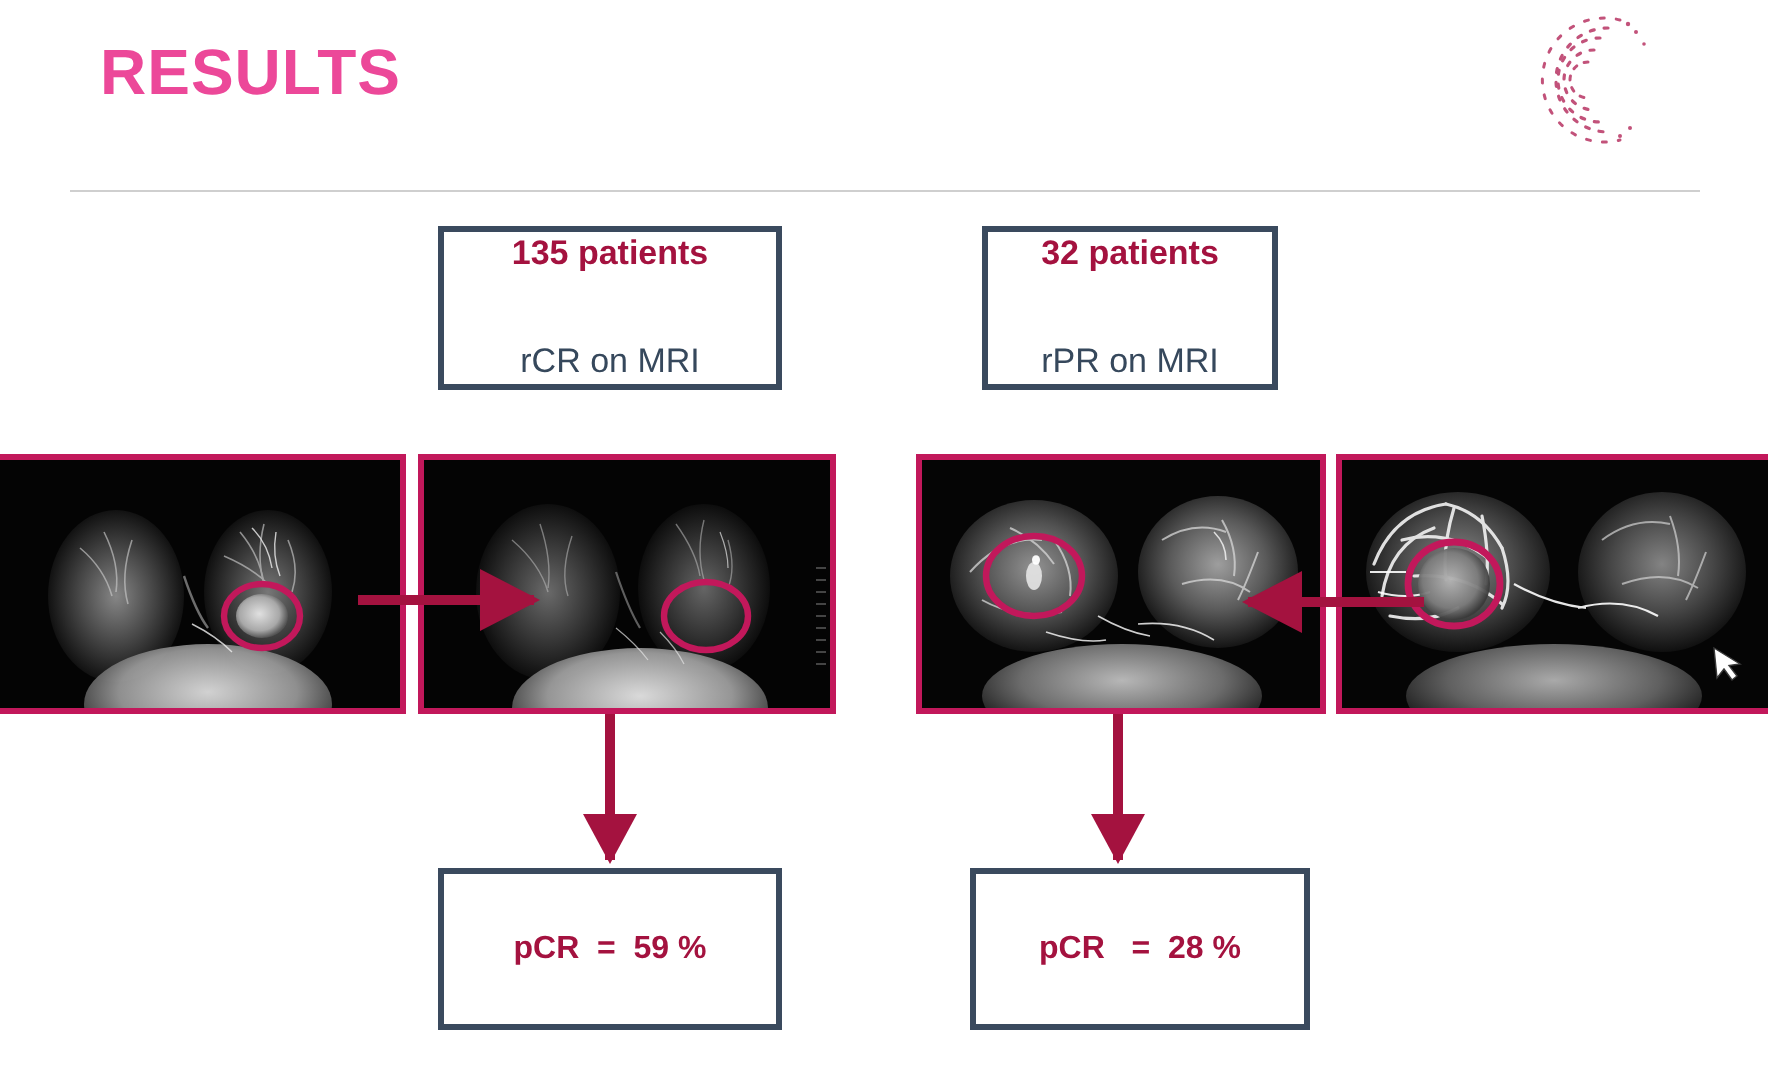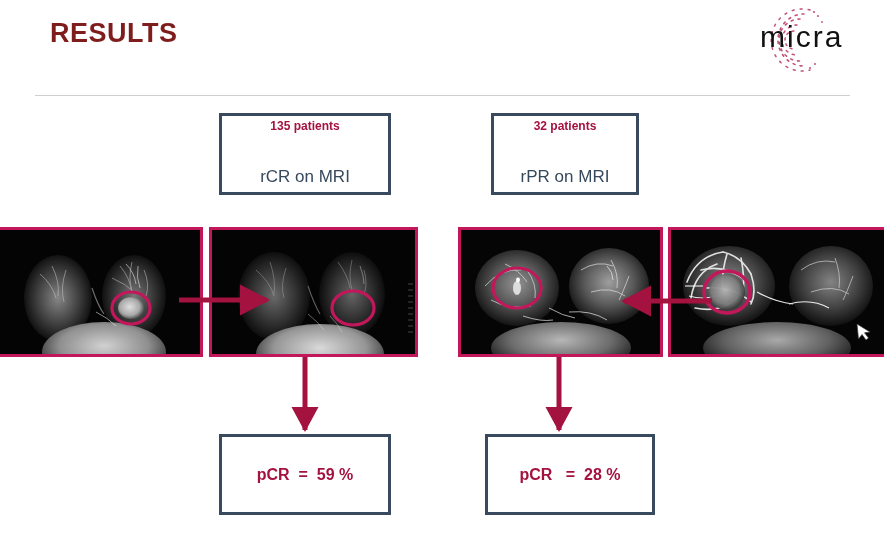--- a/index.html
+++ b/index.html
@@ -14,24 +14,24 @@
     overflow: hidden;
     font-family: "Liberation Sans", sans-serif;
     background: #ffffff;
   }
 
   
   #slide-title {
     position: absolute;
     left: 50px;
     top: 18px;
-    font-size: 27px;
+    font-size: 32px;
     font-weight: bold;
     letter-spacing: 0.5px;
-    color: #7f1d1d;
+    color: #ec4899;
     font-family: "Liberation Sans", sans-serif;
     text-align: center;
   }
 
   #header-divider {
     position: absolute;
     left: 35px;
     top: 95px;
     width: 815px;
     height: 1px;
@@ -64,21 +64,21 @@
     border: 3px solid #3A4A5E;
     background: #ffffff;
     box-sizing: border-box;
     display: flex;
     flex-direction: column;
     align-items: center;
     justify-content: center;
     line-height: 1.32;
   }
   .box-line-primary {
-    font-size: 12px;
+    font-size: 17px;
     font-weight: bold;
     color: #A4123F;
   }
   .box-line-secondary {
     font-size: 17px;
     color: #36485C;
     margin-top: 31px;
   }
   #box-rcr  { left: 219px; top: 113px; width: 172px; height: 82px; }
   #box-rpr  { left: 491px; top: 113px; width: 148px; height: 82px; }
@@ -133,21 +133,20 @@
       <path d="M 58 4 A 31 31 0 1 0 58 64" stroke-width="1.5" stroke-dasharray="2 6"></path>
     </g>
     <g fill="#C2527A">
       <circle cx="62" cy="6" r="1.1"></circle>
       <circle cx="66" cy="10" r="1.0"></circle>
       <circle cx="63" cy="58" r="1.0"></circle>
       <circle cx="58" cy="62" r="1.0"></circle>
       <circle cx="70" cy="16" r="0.9"></circle>
     </g>
   </svg>
-  <div id="logo-text">micra</div>
 </div>
 
 <div class="info-box" id="box-rcr">
   <div class="box-line-primary">135 patients</div>
   <div class="box-line-secondary">rCR on MRI</div>
 </div>
 
 <div class="info-box" id="box-rpr">
   <div class="box-line-primary">32 patients</div>
   <div class="box-line-secondary">rPR on MRI</div>

